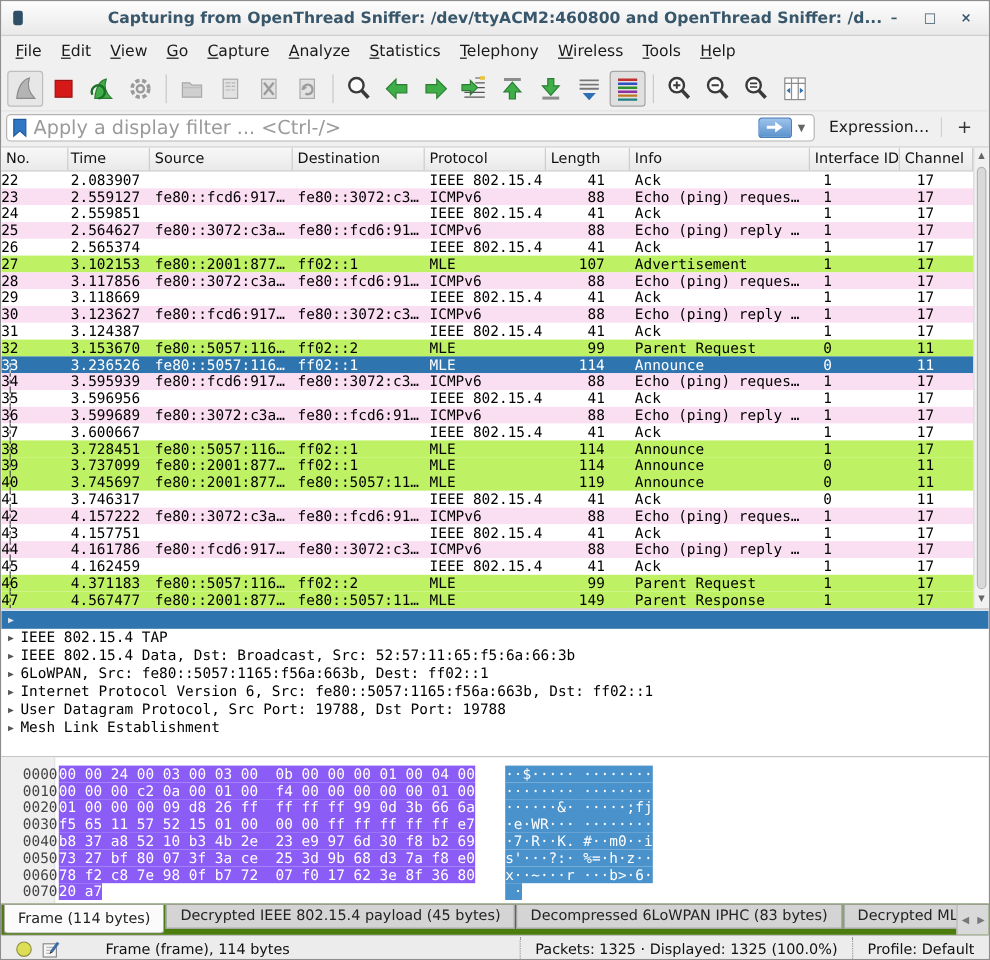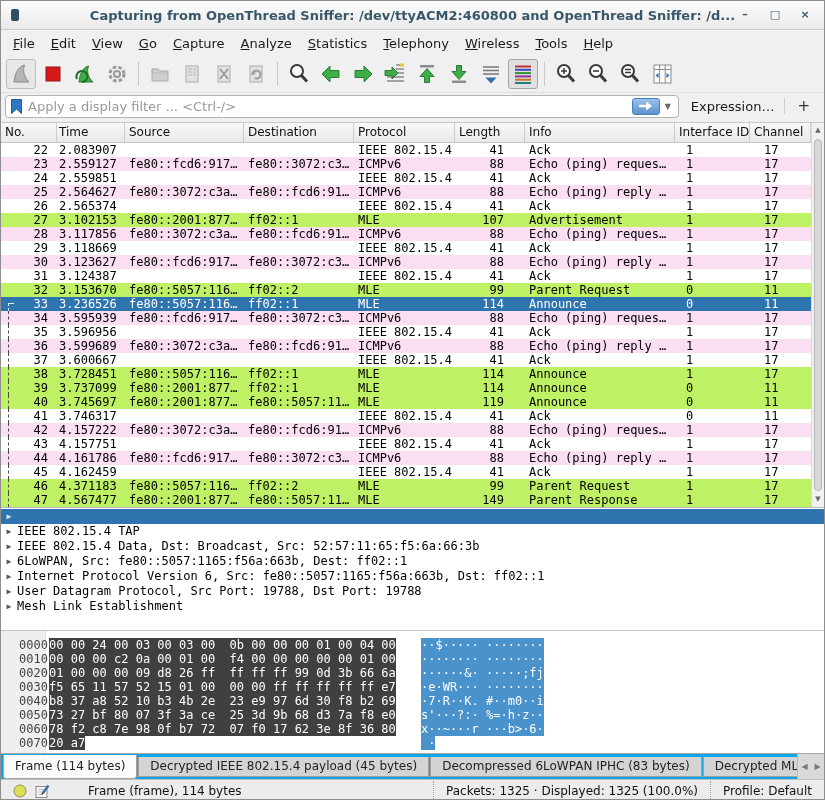--- a/index.html
+++ b/index.html
@@ -30,21 +30,21 @@
           border-radius:3px; margin:0 1px; }
   .tbtn.framed { border:1px solid #bdbdbd; background:#e7e7e7; }
   .tbtn.pressed { border:1px solid #a5a5a5; background:#e0e0e0; }
   .tsep { width:1px; height:24px; background:#c9c9c9; margin:0 5px; }
 
   
   .filterbar { height:29px; flex:0 0 29px; background:#f0f0f0; display:flex; align-items:center;
                padding:0 6px 3px 4px; }
   .filter-input { flex:1; height:23px; background:#ffffff; border:1px solid #b4b4b4;
                   border-radius:4px; display:flex; align-items:center; padding:0 2px 0 4px; }
-  .filter-placeholder { flex:1; color:#9a9a9a; font-size:13px; margin-left:5px; white-space:nowrap;
+  .filter-placeholder { flex:1; color:#9a9a9a; font-size:16px; margin-left:5px; white-space:nowrap;
                         overflow:hidden; }
   .apply-btn { width:28px; height:17px; border-radius:3px; border:1px solid #4a7fbe;
                background:linear-gradient(#9cc3ec,#5b92cd); display:flex; align-items:center;
                justify-content:center; }
   .filter-caret { color:#666; font-size:8px; padding:0 5px; }
   .expr-label { font-size:13px; color:#1a1a1a; padding:0 10px 0 12px; }
   .expr-sep { width:1px; height:16px; background:#cfcfcf; }
   .plus-btn { font-size:15px; color:#333; padding:0 8px 0 12px; }
 
   
@@ -52,21 +52,21 @@
                  border-top:1px solid #c8c8c8; position:relative; }
   .list-wrap { display:flex; flex:1; overflow:hidden; }
   .list-main { width:810px; display:flex; flex-direction:column; }
   .phead { height:20px; flex:0 0 20px; display:flex; background:linear-gradient(#f8f8f8,#e9e9e9);
            border-bottom:1px solid #c4c4c4; font-size:12px; color:#111; }
   .phcell { border-right:1px solid #cdcdcd; padding:2px 0 0 4px; white-space:nowrap; overflow:hidden; }
   .rows { flex:1; overflow:hidden; font-family:"DejaVu Sans Mono", monospace; font-size:12px; }
   .prow { height:14px; line-height:14px; display:flex; white-space:nowrap; position:relative;
           color:#000; }
   .cell { overflow:hidden; white-space:nowrap; }
-  .c-no   { width:56px;  text-align:right; padding-right:9px; }
+  .c-no   { width:56px;  text-align:left; padding-right:9px; }
   .c-time { width:68px;  padding-left:2px; }
   .c-src  { width:119px; padding-left:4px; }
   .c-dst  { width:110px; padding-left:4px; }
   .c-proto{ width:101px; padding-left:4px; }
   .c-len  { width:70px;  text-align:right; padding-right:21px; }
   .c-info { width:150px; padding-left:4px; }
   .c-if   { width:75px;  padding-left:11px; }
   .c-ch   { width:61px;  padding-left:14px; }
   .phead .c-no, .phead .c-len { text-align:left; padding-left:4px; padding-right:0; }
   .phead .c-if, .phead .c-ch  { padding-left:4px; }
@@ -95,27 +95,27 @@
           border-top:2px dotted #9a9a9a; z-index:3; }
 
   
   .hexpane { flex:0 0 123px; background:#ffffff; border-top:1px solid #c4c4c4; position:relative;
              font-family:"DejaVu Sans Mono", monospace; font-size:12px; padding-top:7px;
              overflow:hidden; }
   .hexpane::before { content:""; position:absolute; left:0; top:0; bottom:0; width:44px;
                      background:#efefef; border-right:1px solid #e2e2e2; }
   .hrow { height:14px; line-height:14px; white-space:pre; position:relative; }
   .hoffset { position:absolute; left:18px; color:#444; }
-  .hbytes { position:absolute; left:48px; background:#404040; color:#ffffff; }
+  .hbytes { position:absolute; left:48px; background:#8b5cf6; color:#ffffff; }
   .hascii { position:absolute; left:420px; background:#4a92cc; color:#ffffff; }
   .hascii:empty, .hbytes:empty { background:none; }
 
   
-  .tabbar { flex:0 0 26px; background:#0ea5e9; border-top:1px solid #a8a8a8; display:flex;
-            align-items:center; padding-left:2px; position:relative; overflow:hidden; }
+  .tabbar { flex:0 0 26px; background:#4d7c0f; border-top:1px solid #a8a8a8; display:flex;
+            align-items:flex-start; padding-left:2px; position:relative; overflow:hidden; }
   .tab { border:1px solid #a2a2a2; border-top:none; background:#d4d4d4; height:20px;
          line-height:18px; padding:0 11px; font-size:12px; color:#222; white-space:nowrap;
          margin-right:1px; }
   .tab.active { background:#fbfbfb; height:24px; line-height:22px; border-radius:0 0 3px 3px; }
   .tab-arrows { position:absolute; right:0; top:0; bottom:0; background:#d9d9d9; display:flex;
                 align-items:center; border-left:1px solid #b8b8b8; }
   .tab-arrow { width:13px; text-align:center; font-size:8px; color:#777; }
 
   
   .statusbar { flex:0 0 23px; background:#ececec; border-top:1px solid #c0c0c0; display:flex;

